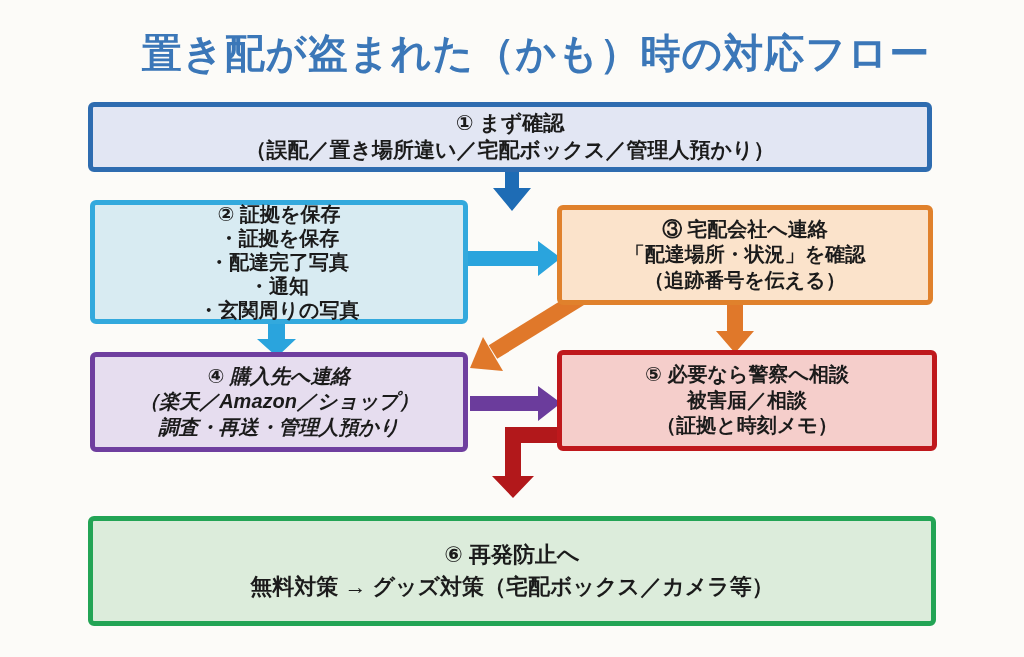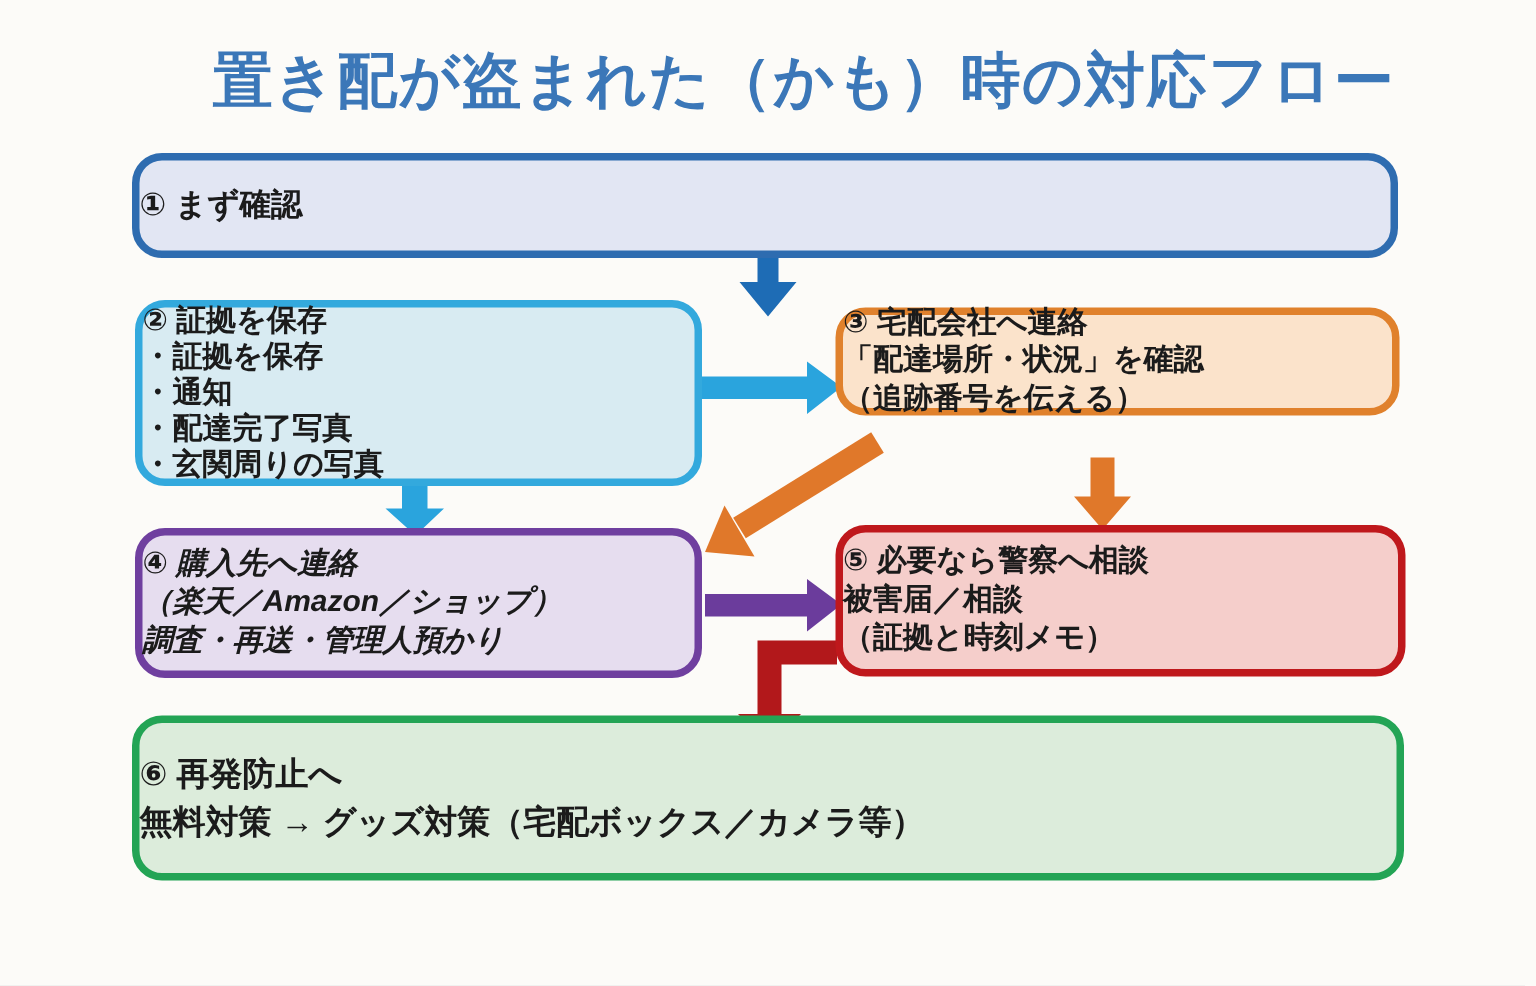--- a/index.html
+++ b/index.html
@@ -15,36 +15,36 @@
     margin-left:24px;
   }
   .arrows{position:absolute;left:0;top:0;}
   .a-blue{fill:var(--arrow_blue,#1e6cb5);}
   .a-cyan{fill:var(--arrow_cyan,#2aa4dd);}
   .a-orange{fill:var(--arrow_orange,#e0782a);}
   .a-orange-line{stroke:var(--arrow_orange,#e0782a);}
   .a-purple{fill:var(--arrow_purple,#6b3c9c);}
   .a-darkred{fill:var(--arrow_darkred,#b2181b);}
   .box{
-    position:absolute;box-sizing:border-box;border-radius:20px;
+    position:absolute;box-sizing:border-box;border-radius:6px;
     border:5px solid #000;display:flex;flex-direction:column;
-    justify-content:center;align-items:center;text-align:left;
+    justify-content:center;align-items:center;text-align:center;
     font-weight:bold;color:var(--text,#1b1b1b);line-height:1.28;
   }
   #box1{left:88px;top:102px;width:844px;height:70px;font-size:21px;
         border-color:var(--step1_border,#2e6cb0);background:var(--step1_bg,#e2e6f3);}
   #box2{left:90px;top:200px;width:378px;height:124px;font-size:20px;line-height:1.2;
         border-color:var(--step2_border,#33a9dd);background:var(--step2_bg,#d8ebf2);}
-  #box3{left:557px;top:205px;width:376px;height:72px;font-size:20px;
-        border-color:var(--step3_border,#e0812c);background:var(--step3_bg,#fbe3cb);}
+  #box3{left:557px;top:205px;width:376px;height:100px;font-size:20px;
+        border-color:var(--step3_border,#e0812c);background:var(--step3_bg,#fbe3cb);font-family:Liberation Serif, serif;}
   #box4{left:90px;top:352px;width:378px;height:100px;font-size:20px;
         border-color:var(--step4_border,#6f3f9f);background:var(--step4_bg,#e6ddef);font-style:italic;}
   #box5{left:557px;top:350px;width:380px;height:101px;font-size:20px;
         border-color:var(--step5_border,#bf181c);background:var(--step5_bg,#f5cecb);}
-  #box6{left:88px;top:477px;width:848px;height:110px;font-size:22px;line-height:1.45;
+  #box6{left:88px;top:516px;width:848px;height:110px;font-size:22px;line-height:1.45;
         border-color:var(--step6_border,#23a455);background:var(--step6_bg,#dcecdb);}
   .bline{width:100%;}
 </style>
 </head>
 <body>
 
 <div id="canvas">
 
   <div class="title">置き配が盗まれた（かも）時の対応フロー</div>
 
@@ -56,27 +56,28 @@
       <line class="a-orange-line" x1="585" y1="295" x2="493" y2="352" stroke-width="16"></line>
       <polygon class="a-orange" points="483,337 503,371 470,368"></polygon>
     </g>
     <polygon class="a-orange" points="727,305 727,331 716,331 735,353 754,331 743,331 743,305"></polygon>
     <polygon class="a-purple" points="470,396 538,396 538,386 561,403 538,421 538,411 470,411"></polygon>
     <polygon class="a-darkred" points="558,427 505,427 505,476 492,476 513,498 534,476 521,476 521,443 558,443"></polygon>
   </svg>
 
   <div class="box" id="box1">
     <div class="bline">① まず確認</div>
+    <div class="bline">（誤配／置き場所違い／宅配ボックス／管理人預かり）</div>
   </div>
 
   <div class="box" id="box2">
     <div class="bline">② 証拠を保存</div>
     <div class="bline">・証拠を保存</div>
+    <div class="bline">・配達完了写真</div>
     <div class="bline">・通知</div>
-    <div class="bline">・配達完了写真</div>
     <div class="bline">・玄関周りの写真</div>
   </div>
 
   <div class="box" id="box3">
     <div class="bline">③ 宅配会社へ連絡</div>
     <div class="bline">「配達場所・状況」を確認</div>
     <div class="bline">（追跡番号を伝える）</div>
   </div>
 
   <div class="box" id="box4">

